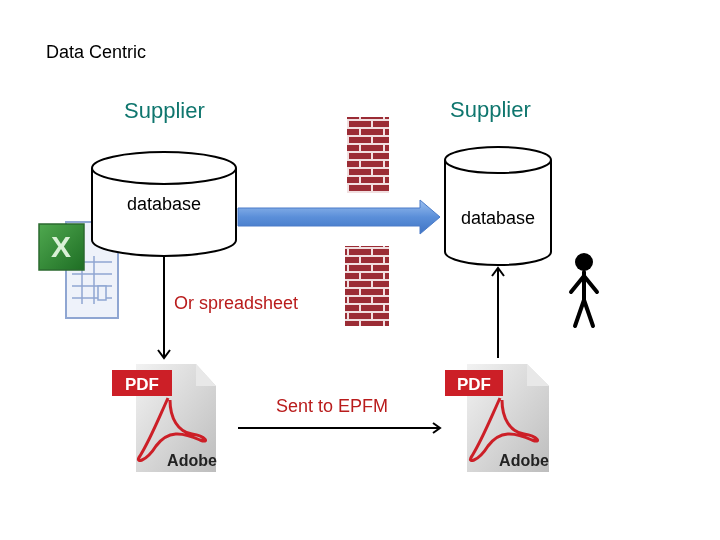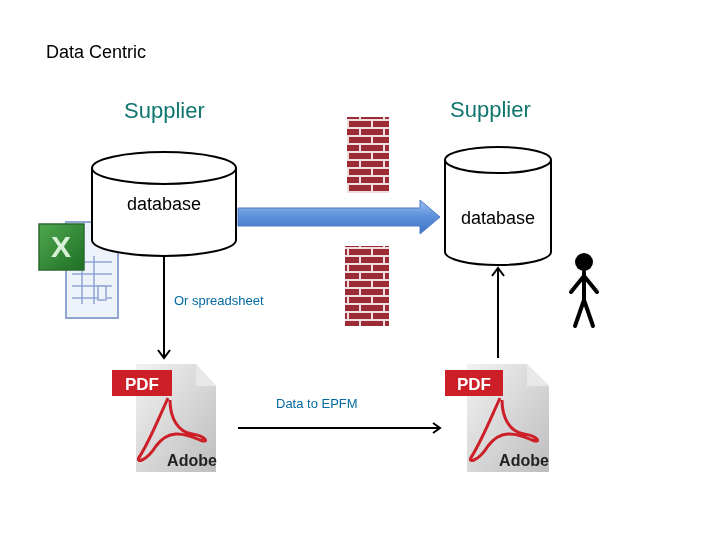--- a/index.html
+++ b/index.html
@@ -3,21 +3,21 @@
 <meta charset="utf-8">
 <style>
   html, body { margin:0; padding:0; background:#ffffff; }
   body { width:720px; height:540px; position:relative; overflow:hidden;
          font-family:"Liberation Sans", "DejaVu Sans", sans-serif; }
   .abs { position:absolute; }
   .title { left:46px; top:42px; font-size:18px; color:#000; white-space:nowrap; }
   .heading { font-size:22px; color:#0f766e; white-space:nowrap; }
   .supplier { left:124px; top:98px; }
   .customer { left:450px; top:97px; }
-  .label { font-size:13px; color:#0369a1; white-space:nowrap; }
+  .label { font-size:18px; color:#b91c1c; white-space:nowrap; }
   .db-text { font-size:18px; color:#000; text-align:center; line-height:24px; }
   svg.full { position:absolute; left:0; top:0; }
 </style>
 </head>
 <body>
 
 <div class="abs title">Data Centric</div>
 <div class="abs heading supplier">Supplier</div>
 <div class="abs heading customer">Supplier</div>
 
@@ -117,13 +117,13 @@
     <path d="M500 398 C490 420, 482 440, 472 456 C466 464, 478 462, 488 446 C500 430, 514 432, 532 440 C542 444, 538 436, 524 434 C510 432, 502 418, 502 400" fill="none" stroke="#cc1f27" stroke-width="3"></path>
     <text x="524" y="466" font-size="16" font-weight="bold" fill="#222" text-anchor="middle" font-family="Liberation Sans, sans-serif">Adobe</text>
   </g>
 </svg>
 
 <div class="abs db-text" style="left:96px; top:192px; width:136px;">
   <div>database</div>
 </div>
 <div class="abs db-text" style="left:445px; top:206px; width:106px;">database</div>
 <div class="abs label" style="left:174px; top:293px;">Or spreadsheet</div>
-<div class="abs label" style="left:276px; top:396px;">Data to EPFM</div>
+<div class="abs label" style="left:276px; top:396px;">Sent to EPFM</div>
 
 </body></html>

